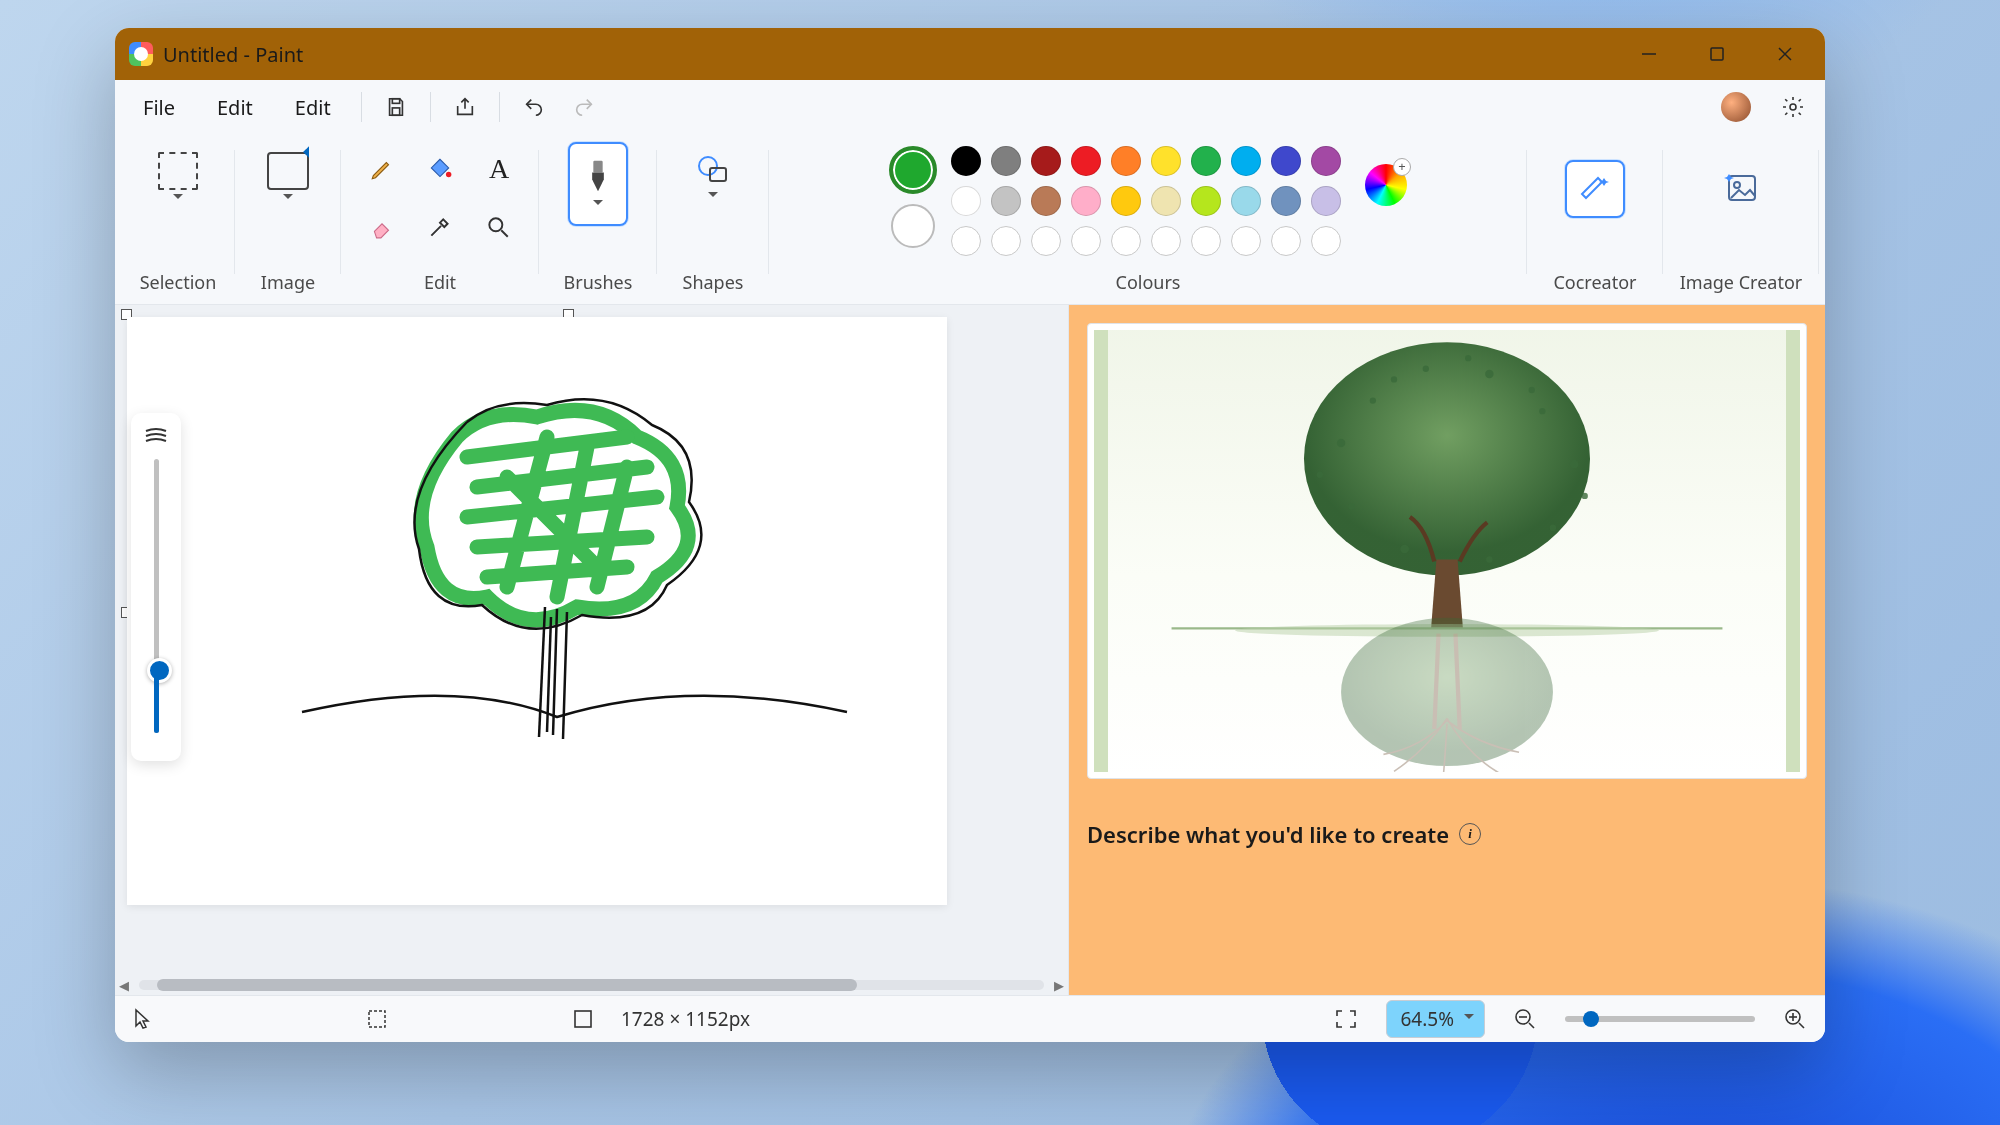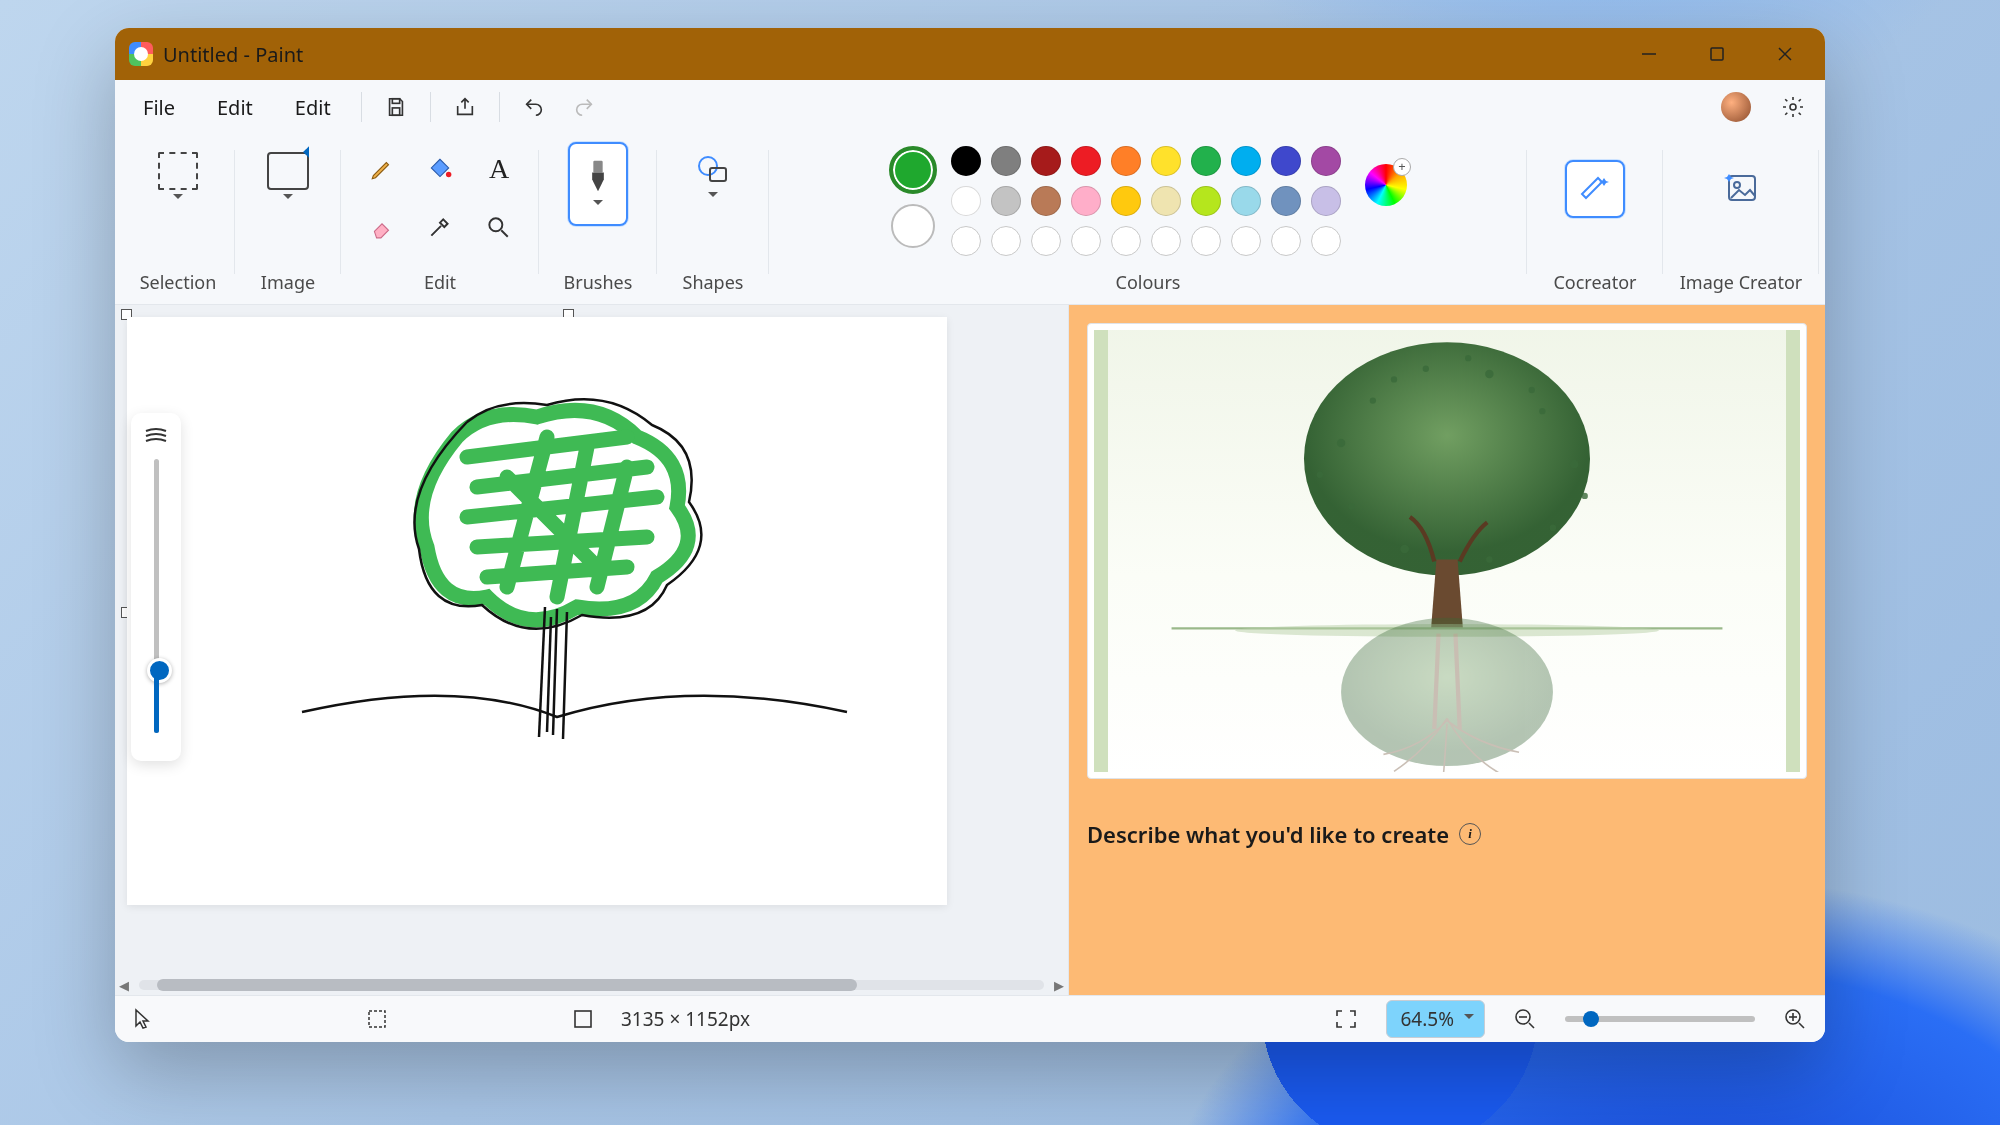--- a/index.html
+++ b/index.html
@@ -403,21 +403,21 @@
         <path d="M3 2 L3 18 L7 14 L10 20 L13 19 L10 13 L15 13 Z" fill="none" stroke="#333" stroke-width="1.5"></path>
       </svg>
     <div style="width:160px"></div>
     <svg width="20" height="20">
         <rect x="2" y="2" width="16" height="16" fill="none" stroke="#333" stroke-width="1.5" stroke-dasharray="3 2"></rect>
       </svg>
     <div style="width:130px"></div>
     <svg width="20" height="20">
         <rect x="2" y="2" width="16" height="16" fill="none" stroke="#333" stroke-width="1.6"></rect>
       </svg>
-    <span>3135 × 1152px</span>
+    <span>1728 × 1152px</span>
     <div class="spacer"></div>
     <svg width="24" height="22" viewBox="0 0 24 22" fill="none" stroke="#333" stroke-width="1.6">
         <path d="M3 8V3h5M21 8V3h-5M3 14v5h5M21 14v5h-5"></path>
       </svg>
     <div class="zoombox"><span>64.5%</span></div>
     <svg width="24" height="24" viewBox="0 0 24 24" fill="none" stroke="#333" stroke-width="1.6">
         <circle cx="10" cy="10" r="7"></circle>
         <line x1="16" y1="16" x2="21" y2="21"></line>
         <line x1="6" y1="10" x2="14" y2="10"></line>
       </svg>

